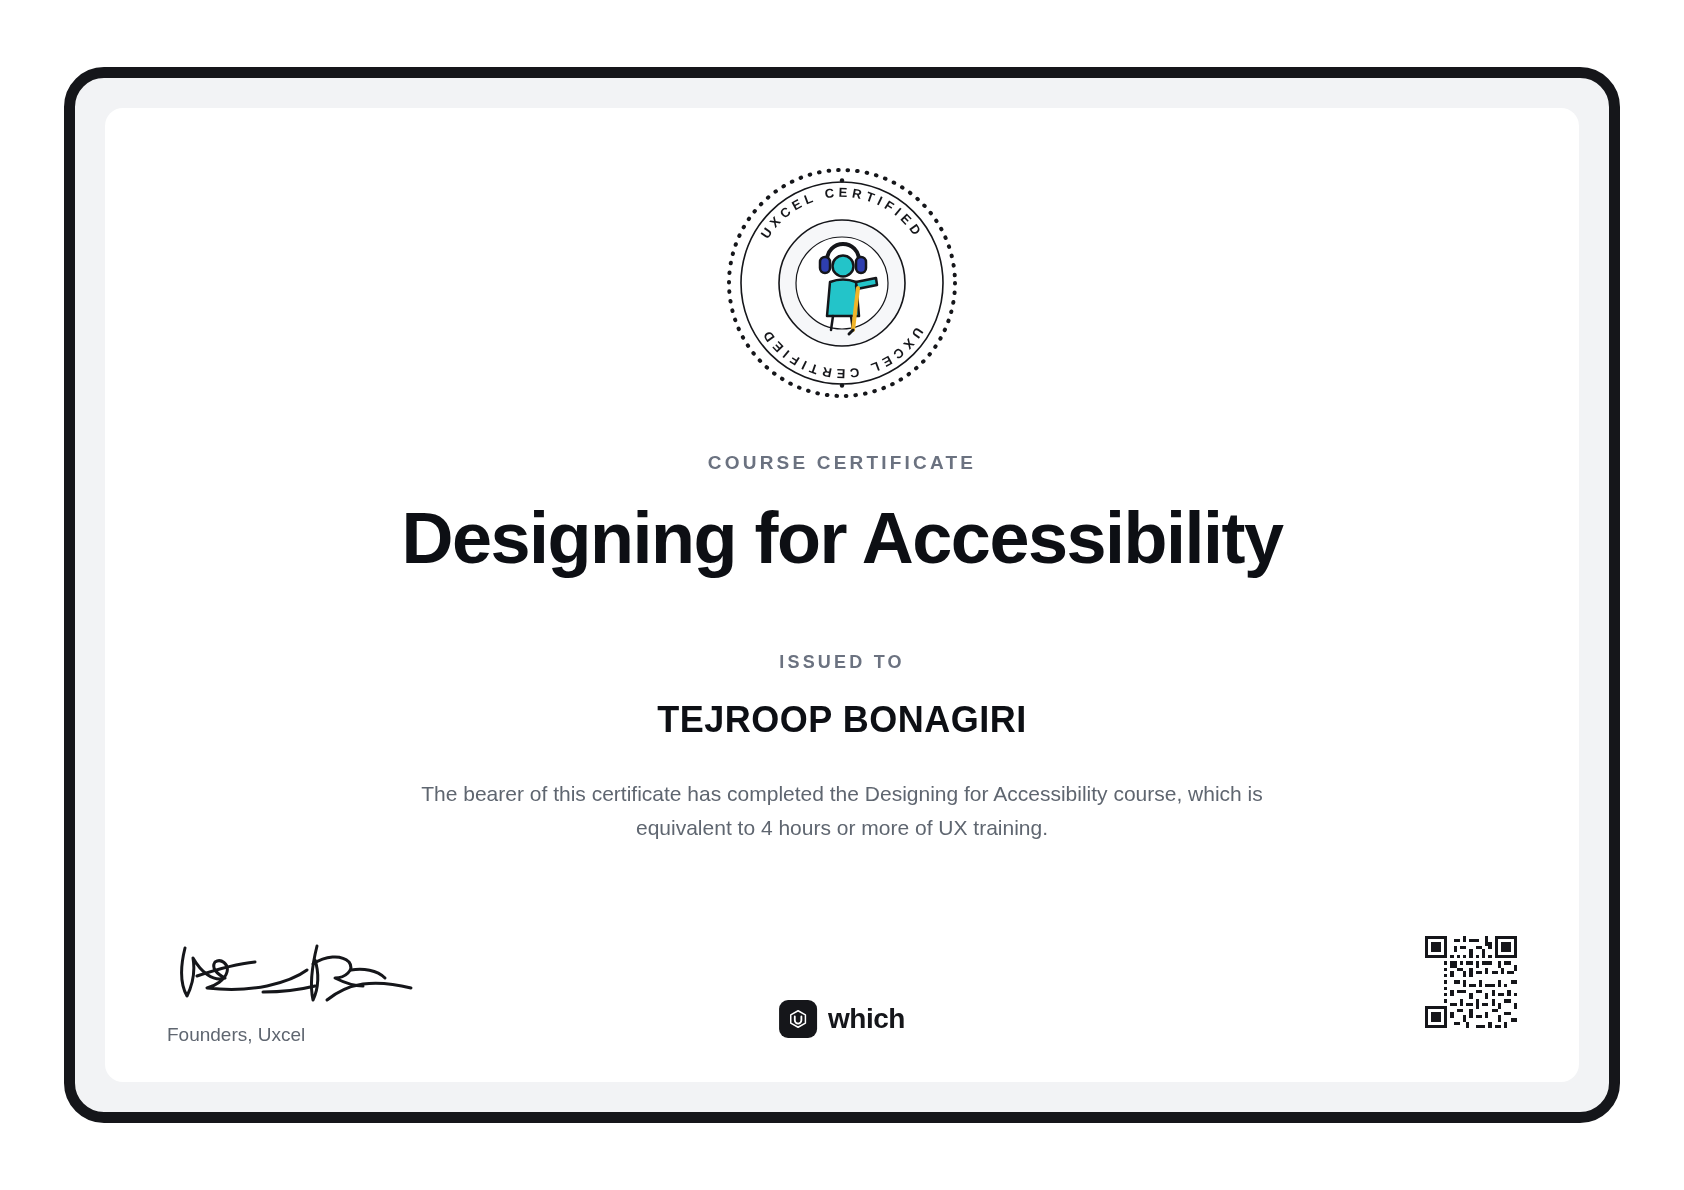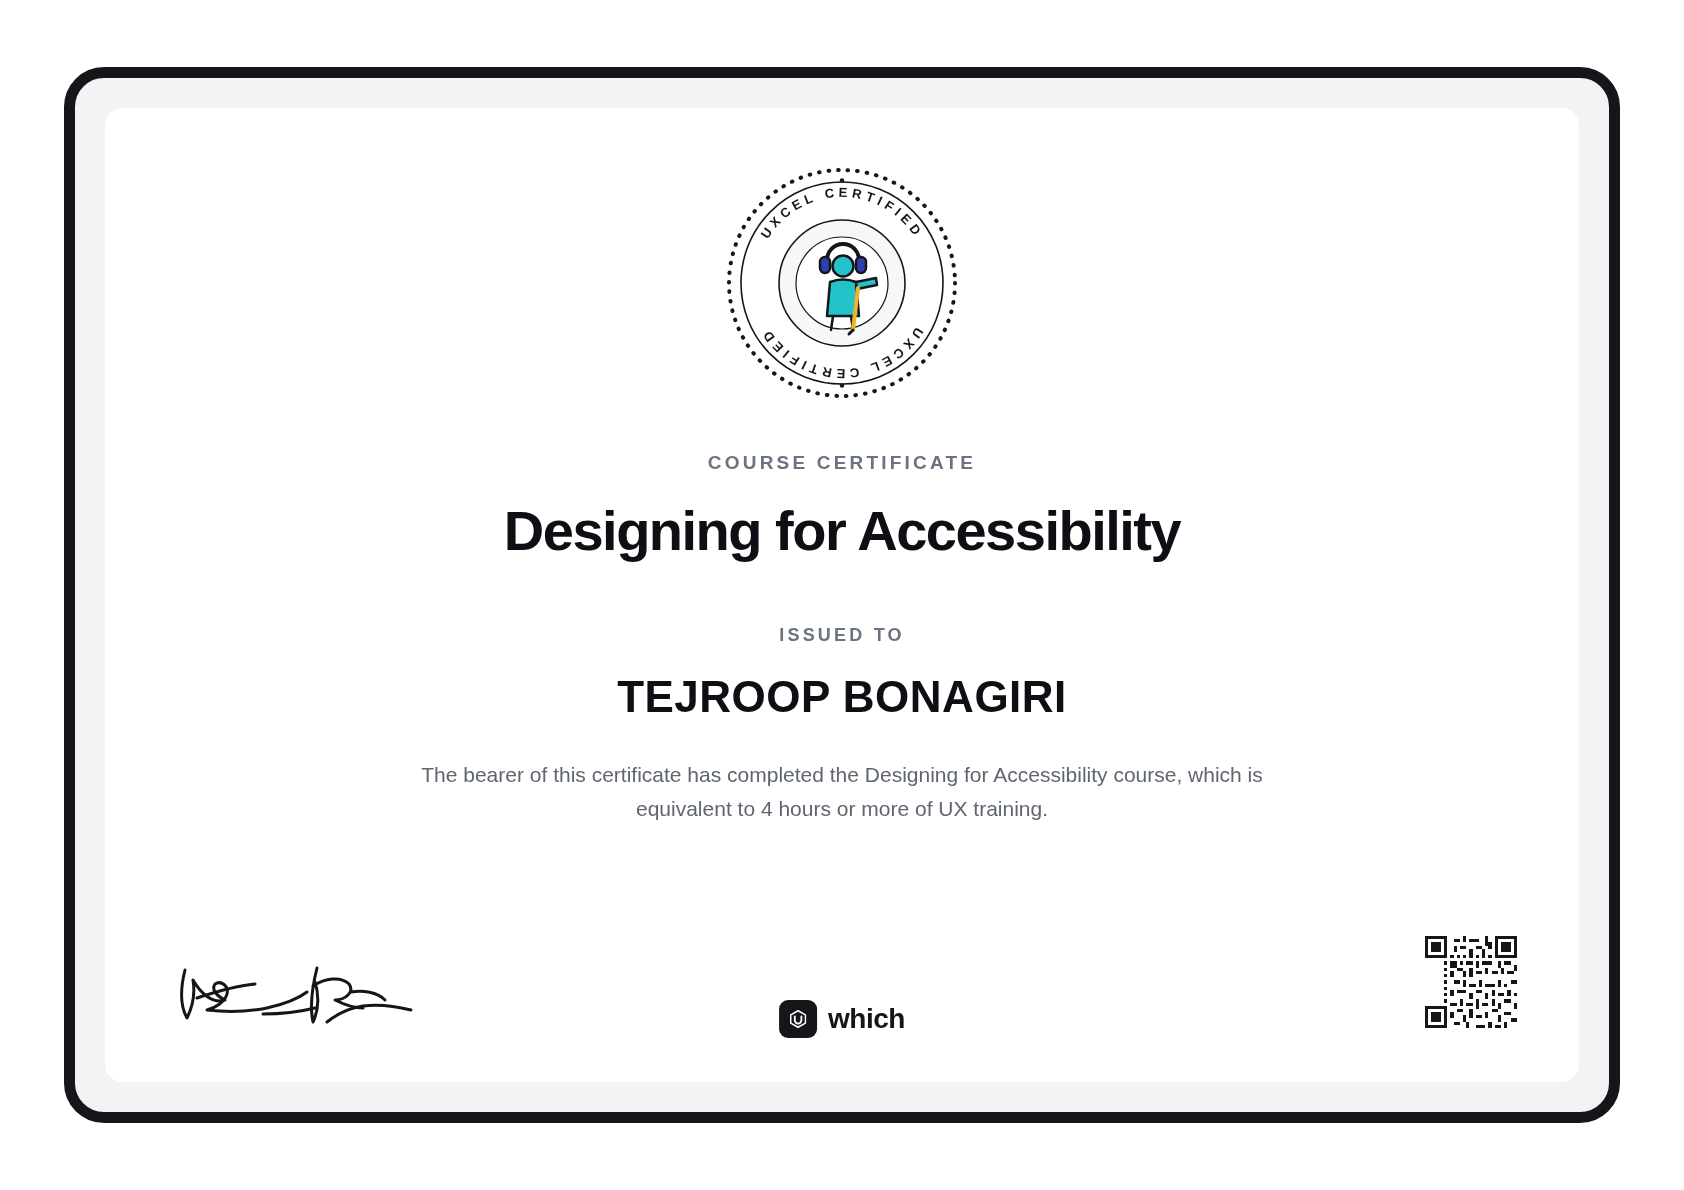--- a/index.html
+++ b/index.html
@@ -64,41 +64,41 @@
     margin-top: 44px;
     font-size: 19px;
     letter-spacing: 3.2px;
     font-weight: 700;
     color: #6b7280;
     text-transform: uppercase;
   }
 
   .course-title {
     margin-top: 28px;
-    font-size: 56px;
+    font-size: 72px;
     line-height: 1.02;
     font-weight: 700;
     color: #0d0f14;
     letter-spacing: -1.5px;
     text-align: center;
     white-space: nowrap;
   }
 
   .issued-to-label {
     margin-top: 28px;
     font-size: 18px;
     letter-spacing: 3.2px;
     font-weight: 600;
     color: #6b7280;
     text-transform: uppercase;
   }
 
   .recipient {
     margin-top: 26px;
-    font-size: 44px;
+    font-size: 36px;
     font-weight: 700;
     color: #0d0f14;
     letter-spacing: 0.5px;
     text-align: center;
   }
 
   .description {
     margin-top: 36px;
     font-size: 21px;
     line-height: 1.62;
@@ -247,20 +247,21 @@
                 <path d="M18 18 C14 34, 12 52, 20 66 C26 54, 28 40, 26 28 C34 42, 46 52, 58 48 C50 44, 44 38, 48 32 C54 28, 62 34, 60 42 C58 50, 48 56, 40 58 C58 60, 80 60, 100 56 C118 52, 132 46, 140 40"></path>
                 <path d="M30 46 C48 40, 68 34, 88 32"></path>
                 <path d="M96 62 C112 62, 132 60, 148 56"></path>
                 <path d="M150 16 C146 32, 142 52, 146 70 C152 58, 152 42, 148 30"></path>
                 <path d="M146 34 C158 26, 174 24, 182 32 C188 40, 178 48, 168 48 C176 52, 186 56, 196 56"></path>
                 <path d="M160 70 C170 62, 182 56, 196 54 C212 52, 228 54, 244 58"></path>
                 <path d="M184 40 C196 38, 210 40, 218 48"></path>
               </g>
             </svg>
           </div>
+          <div class="founders">Founders, Uxcel</div>
         </div>
 
         <div class="brand">
           <div class="brand-mark">
             <svg viewBox="0 0 24 24" width="22" height="22" aria-hidden="true">
               <path d="M12 3 L20 7.5 L20 16.5 L12 21 L4 16.5 L4 7.5 Z" fill="none" stroke="#ffffff" stroke-width="1.6" stroke-linejoin="round"></path>
               <path d="M8.4 9.2 L8.4 13.4 A3.6 3.6 0 0 0 15.6 13.4 L15.6 9.2" fill="none" stroke="#ffffff" stroke-width="2" stroke-linecap="round"></path>
             </svg>
           </div>
           <div class="brand-name">which</div>

